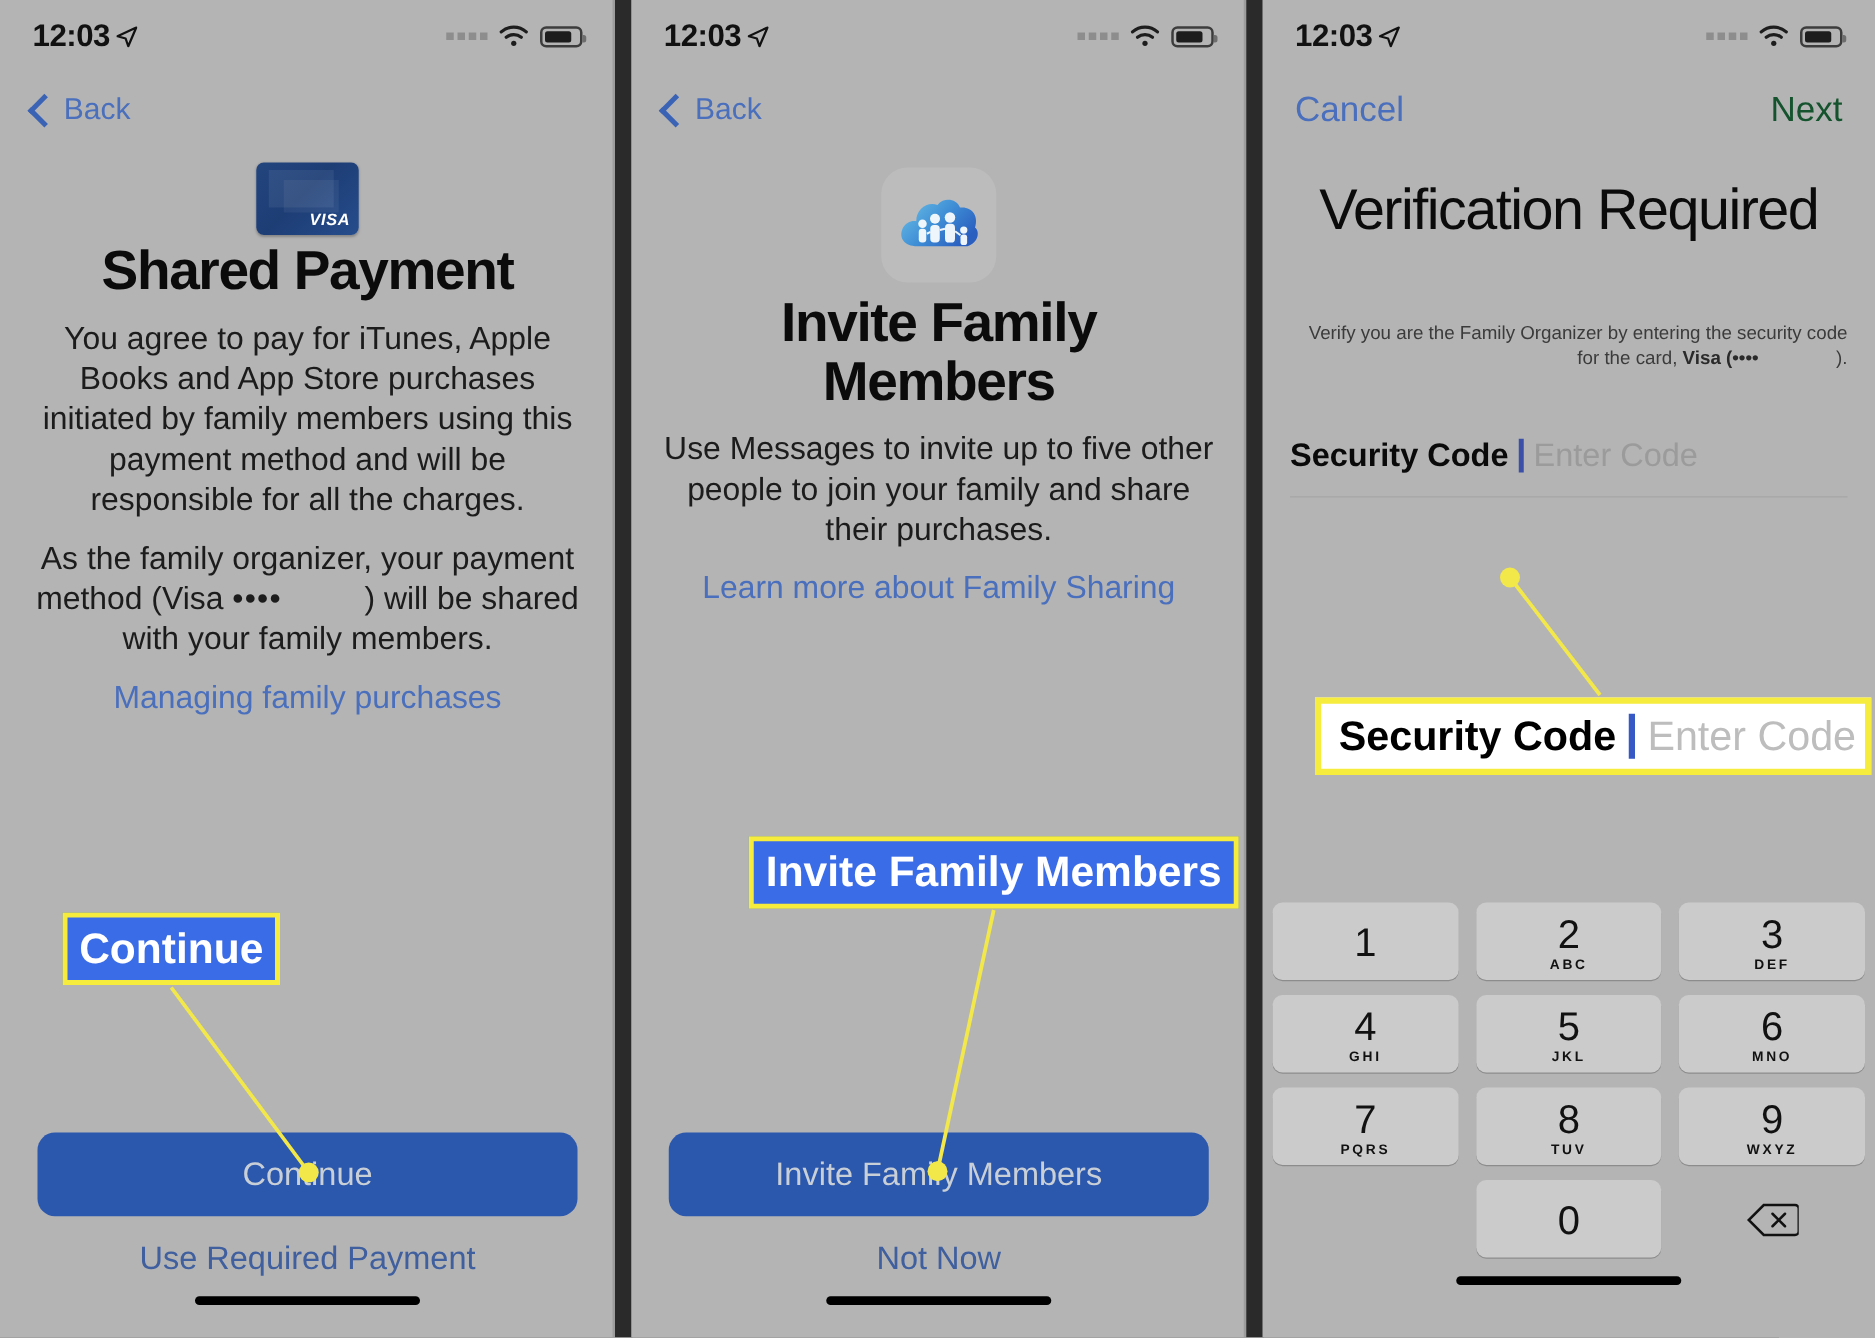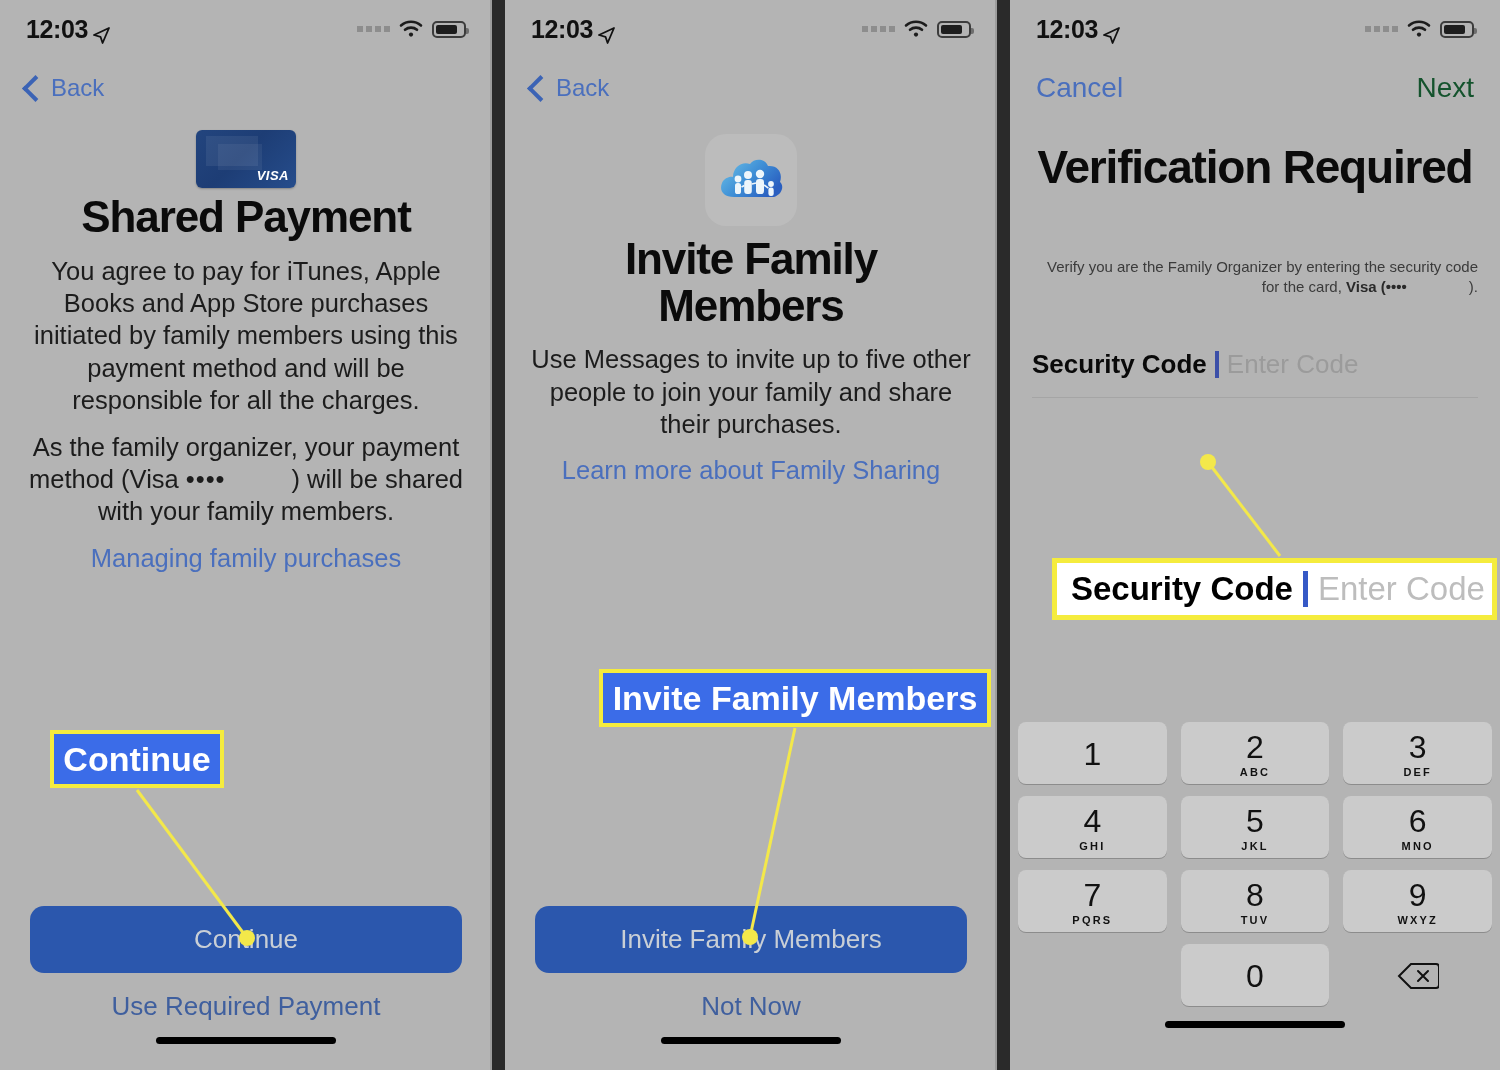--- a/index.html
+++ b/index.html
@@ -55,21 +55,21 @@
     justify-content: space-between;
     padding: 0 26px 0 26px;
     box-sizing: border-box;
   }
   .clock {
     font-size: 25px;
     font-weight: bold;
     color: #111;
     letter-spacing: -0.4px;
     display: flex;
-    align-items: flex-end;
+    align-items: center;
     gap: 5px;
   }
   .loc-arrow { display:block; }
   .status-right {
     display: flex;
     align-items: center;
     gap: 9px;
   }
   .sig-dots { display: flex; gap: 3px; align-items: center; }
   .sig-dots i {
@@ -119,21 +119,21 @@
   .nav-cancel { color:#4a6fbd; font-size:28px; }
   .nav-next  { color:#14532d; font-size:28px; }
 
   
   .content {
     padding: 0 26px;
     box-sizing: border-box;
     text-align: center;
   }
   .visa-card {
-    width: 100px; height: 58px;
+    width: 82px; height: 58px;
     margin: 12px auto 6px auto;
     border-radius: 6px;
     background: linear-gradient(135deg,#23457e 0%, #1d3d75 45%, #264d8c 100%);
     position: relative;
     overflow:hidden;
     box-shadow: 0 1px 2px rgba(0,0,0,.25);
   }
   .visa-card .sheen{
     position:absolute; left:10px; top:6px; width:52px; height:30px;
     background: rgba(255,255,255,.07);
@@ -242,21 +242,21 @@
   #callout-security .sc-ph {
     color: #bdbdbd; font-size: 33px; font-weight: normal;
   }
 
   
   .leader { position:absolute; left:0; top:0; width:1500px; height:1070px; z-index: 15; pointer-events:none;}
 
   
   .p3-title {
     font-size: 46px;
-    font-weight: bold;
+    font-weight: normal;
     color: #0b0b0b;
     letter-spacing: -1.2px;
     line-height: 1.1;
     margin: 24px 0 0 0;
     text-align:center;
   }
   .p3-desc {
     margin: 64px 22px 0 22px;
     font-size: 15px;
     color: #3b3b3b;

